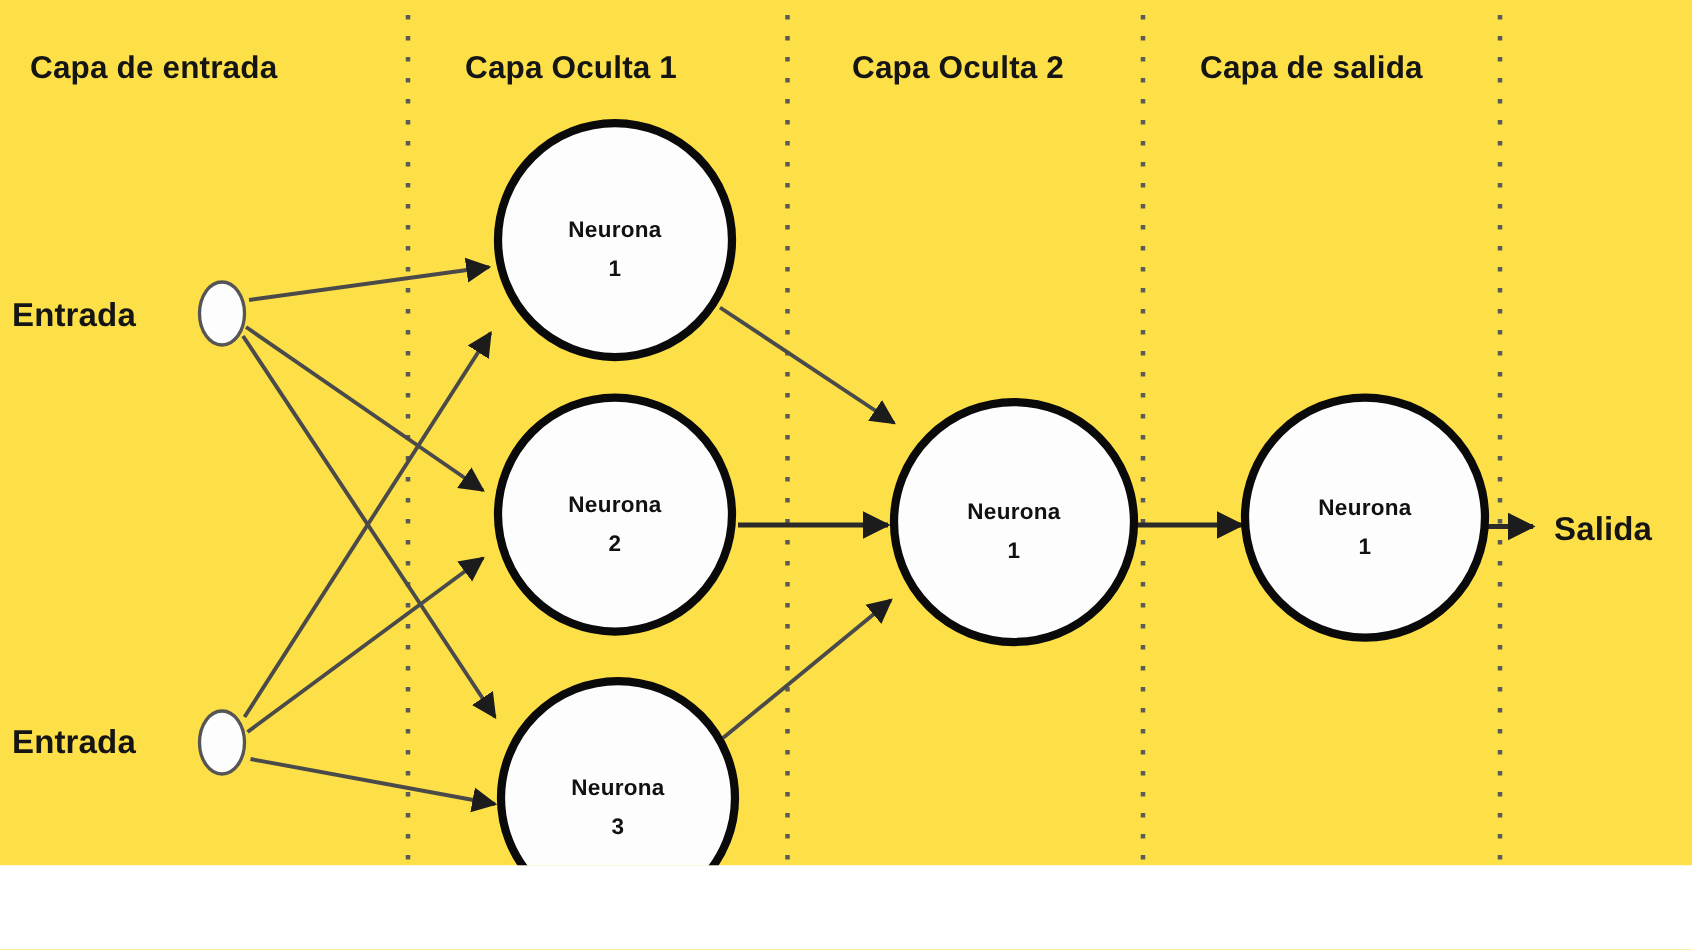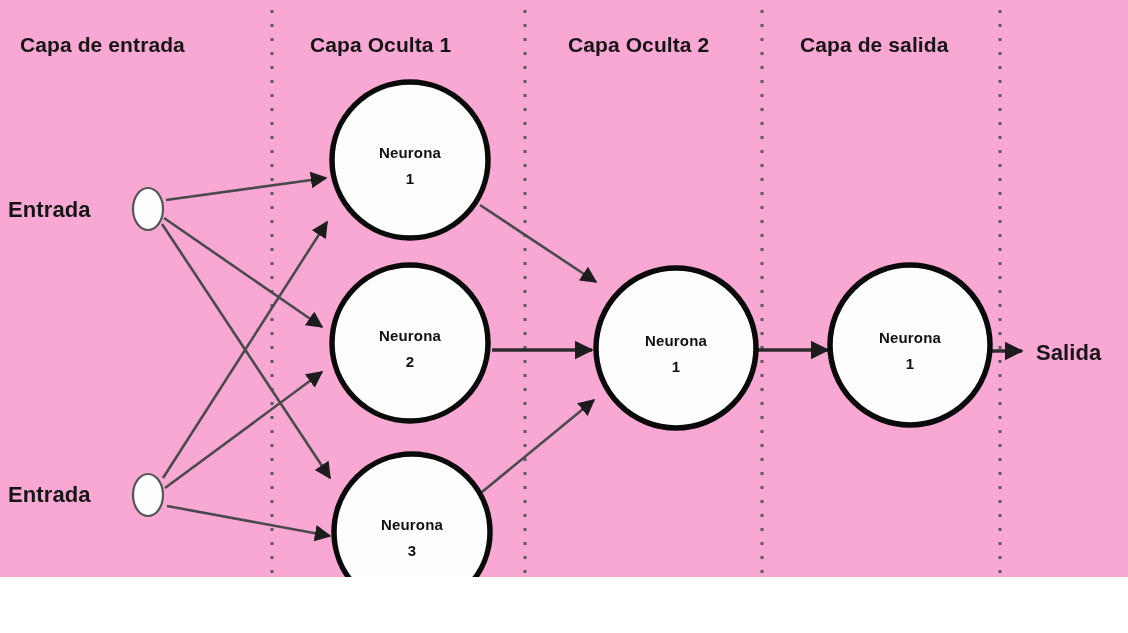--- a/index.html
+++ b/index.html
@@ -8,21 +8,21 @@
     padding: 0;
     background: #ffffff;
   }
   body {
     font-family: "Liberation Sans", sans-serif;
   }
   #diagram-root {
     position: relative;
     width: 1128px;
     height: 577px;
-    background: #f9a8d4;
+    background: #fde047;
     overflow: hidden;
   }
   svg.net {
     display: block;
     width: 1128px;
     height: 633px;
   }
   .layer-title {
     font-family: "Liberation Sans", sans-serif;
     font-size: 21px;

